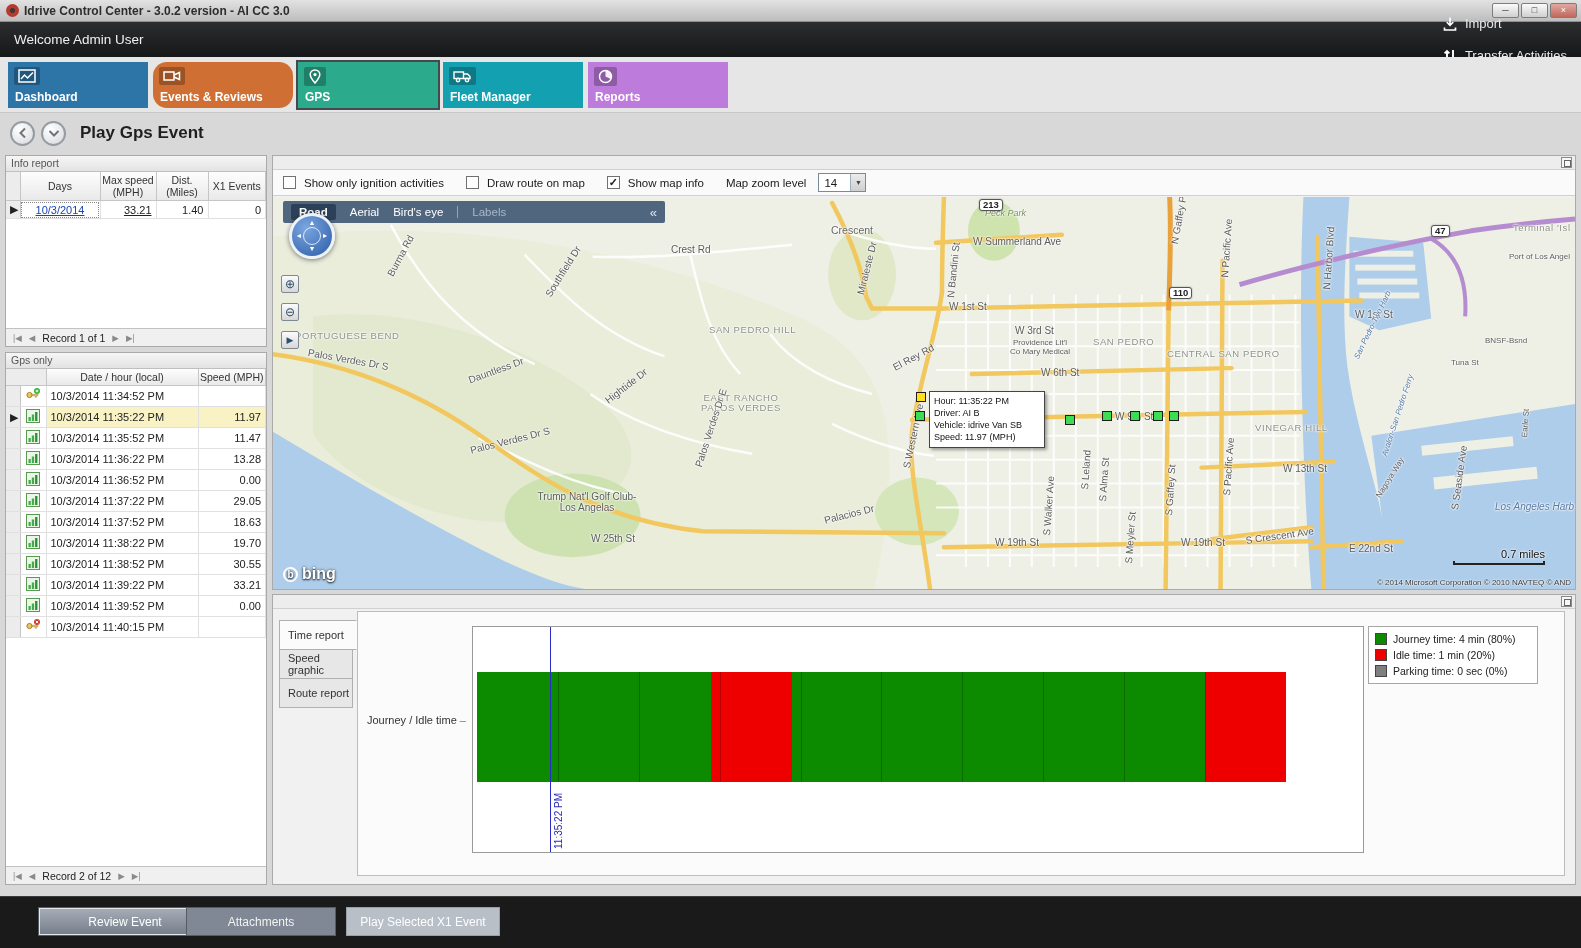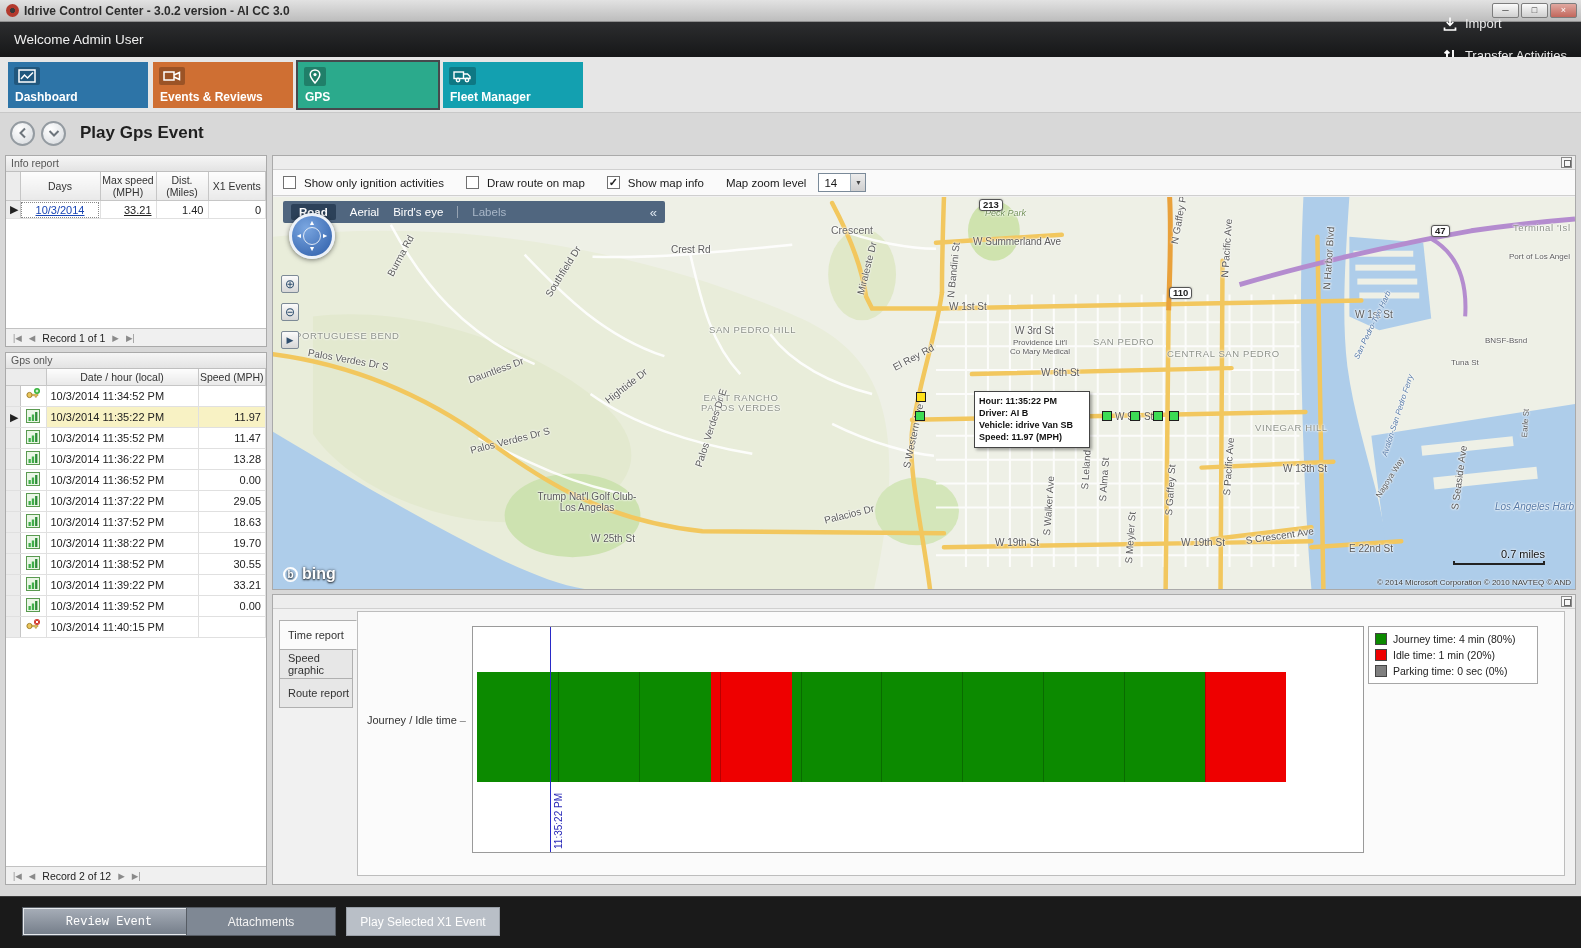--- a/index.html
+++ b/index.html
@@ -29,21 +29,21 @@
   .topaction{display:flex;align-items:center;gap:7px;font-size:13px;color:#eaeaea;cursor:default;}
   .topaction svg{display:block;}
 
   
   .navrow{position:absolute;left:0;top:57px;width:100%;height:56px;background:#e6e6e6;
     display:flex;align-items:center;padding:0 8px;gap:5px;border-bottom:1px solid #c8c8c8;}
   .tile{position:relative;width:140px;height:46px;color:#fff;cursor:default;}
   .tile .ticon{position:absolute;top:5px;left:6px;background:rgba(0,0,0,.25);border-radius:2px;padding:2px 4px;line-height:0;}
   .tile .tlabel{position:absolute;left:7px;bottom:4px;font-weight:bold;font-size:12px;}
   .t-dashboard{background:#2d74a7;}
-  .t-events{background:#cf6f33;}
+  .t-events{background:#cf6f33;border-radius:14px;}
   .t-dvr{background:#232528;}
   .t-dvr .ticon{background:rgba(255,255,255,.12);}
   .t-gps{background:#2baa8c;outline:2px solid #46494d;}
   .t-fleet{background:#13a0b0;}
   .t-reports{background:#bd7bdc;}
 
   
   .pagebar{position:absolute;left:0;top:113px;width:100%;height:40px;display:flex;align-items:center;padding:0 10px;}
   .circbtn{width:25px;height:25px;border-radius:50%;border:2px solid #949ba1;margin-right:6px;
     background:radial-gradient(circle at 35% 30%, #ffffff, #d4d8dc);display:flex;align-items:center;justify-content:center;}
@@ -121,22 +121,22 @@
   .cmp.e{right:3px;top:50%;transform:translateY(-50%) rotate(90deg);}
 
   .mapsq{position:absolute;left:8px;width:18px;height:18px;border:1px solid #7d8a96;border-radius:2px;
     background:linear-gradient(#fbfbfb,#d7d7d7);font-size:12px;color:#2f4f6f;
     display:flex;align-items:center;justify-content:center;}
 
   .marker{position:absolute;width:10px;height:10px;border:1px solid #1d1d1d;background:#3ddc55;}
   .marker-sel{background:#ffe11a;}
 
   .map-tooltip{position:absolute;left:656px;top:194px;width:116px;background:#fff;border:1px solid #444;
-    box-shadow:2px 2px 3px rgba(0,0,0,.35);font-size:9px;font-weight:bold;color:#111;
-    padding:3px 4px;line-height:1.35;margin-left:45px;}
+    box-shadow:2px 2px 3px rgba(0,0,0,.35);font-size:9px;font-weight:normal;color:#111;
+    padding:3px 4px;line-height:1.35;}
   .map-tooltip span{display:block;white-space:nowrap;overflow:hidden;}
 
   .binglogo{position:absolute;left:10px;bottom:6px;display:flex;align-items:center;gap:4px;color:#fff;
     font-size:16px;font-weight:bold;text-shadow:0 1px 2px rgba(0,0,0,.8),0 0 3px rgba(0,0,0,.6);}
   .bingb{width:15px;height:15px;border:2px solid #fff;border-radius:50%;font-size:10px;line-height:11px;
     text-align:center;font-weight:bold;}
   .mapscale{position:absolute;right:30px;bottom:24px;text-align:right;}
   .mapscale .txt{font-size:11px;color:#111;text-shadow:0 0 2px #fff,0 0 3px #fff;}
   .mapscale .bar{width:92px;height:4px;border-bottom:2px solid #222;border-left:2px solid #222;border-right:2px solid #222;margin-top:1px;}
   .mapcopy{position:absolute;right:4px;bottom:2px;font-size:8px;color:#3a3a3a;text-shadow:0 0 2px #fff,0 0 2px #fff;}
@@ -156,22 +156,22 @@
   .cursorline{position:absolute;top:0;bottom:0;width:1px;background:#2a2ac8;}
   .cursorlabel{position:absolute;bottom:3px;writing-mode:vertical-rl;transform:rotate(180deg);
     font-size:10px;color:#2a2ab8;}
   .legend{position:absolute;right:26px;top:14px;width:170px;background:#fff;border:1px solid #a6a6a6;padding:4px 6px;}
   .legrow{display:flex;align-items:center;gap:6px;font-size:10.5px;color:#222;padding:2px 0;}
   .legsw{width:12px;height:12px;border:1px solid #444;flex:none;}
 
   
   .footer{position:absolute;left:0;top:896px;width:100%;height:52px;background:#1a1a1a;border-top:1px solid #3a3a3a;}
   .fbtn{position:absolute;top:10px;height:29px;font-size:12px;color:#fff;display:flex;align-items:center;justify-content:center;}
-  .fbtn.primary{left:22px;width:174px;background:linear-gradient(#a7aeb8,#747d89);border:1px solid #565c64;
-    box-shadow:inset 0 0 0 1px #e6e9ec;font-family:Liberation Mono, monospace;}
+  .fbtn.primary{left:38px;width:174px;background:linear-gradient(#a7aeb8,#747d89);border:1px solid #565c64;
+    box-shadow:inset 0 0 0 1px #e6e9ec;}
   .fbtn.normal{left:186px;width:150px;background:#7f8894;border:1px solid #565c64;color:#f2f2f2;}
   .fbtn.disabled{left:346px;width:154px;background:#b9bfc7;border:1px solid #9aa0a8;color:#fefefe;}
 </style>
 </head>
 <body>
 
 <div class="titlebar">
   <span class="appicon"></span>
   <span class="title">Idrive Control Center - 3.0.2 version - AI CC 3.0</span>
   <div class="winbtns">
@@ -270,20 +270,29 @@
       <svg width="19" height="14" viewBox="0 0 19 14">
           <g stroke="#fff" stroke-width="1.4" fill="none">
         <rect x="1" y="3" width="9.5" height="6.5"></rect>
             <path d="M10.5 5h4l2.5 2.5V9.5h-6.5"></path>
         <circle cx="5" cy="11" r="1.7"></circle>
             <circle cx="14" cy="11" r="1.7"></circle>
           </g>
         </svg>
     </span>
     <span class="tlabel">Fleet Manager</span>
+  </div>
+  <div class="tile t-reports">
+    <span class="ticon">
+      <svg width="15" height="15" viewBox="0 0 15 15">
+          <circle cx="7.5" cy="7.5" r="6" fill="none" stroke="#fff" stroke-width="1.5"></circle>
+          <path d="M7.5 7.5V1.5A6 6 0 0 1 12.8 10Z" fill="#fff" opacity=".9"></path>
+        </svg>
+    </span>
+    <span class="tlabel">Reports</span>
   </div>
 </div>
 
 <div class="pagebar">
   <span class="circbtn">
     <svg width="12" height="12" viewBox="0 0 12 12">
         <path d="M8 1.5L3.5 6L8 10.5" stroke="#6d757c" stroke-width="2" fill="none"></path>
       </svg>
   </span>
   <span class="circbtn">

